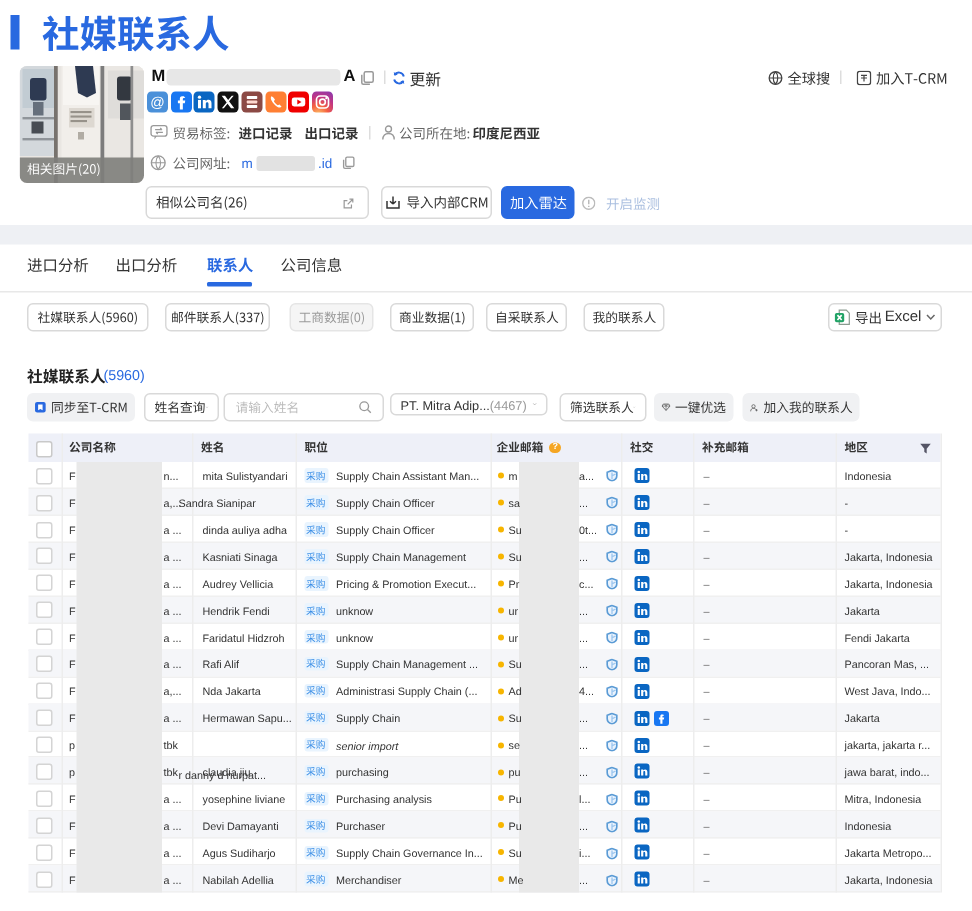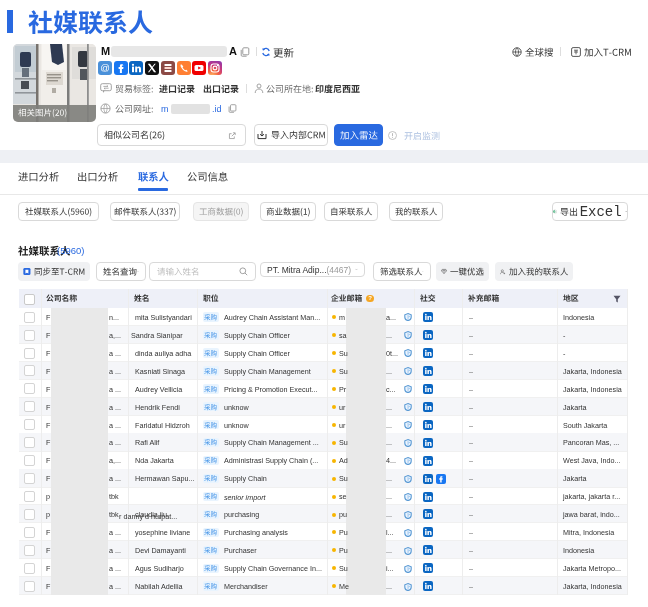--- a/index.html
+++ b/index.html
@@ -558,37 +558,37 @@
       <path d="M3.5 0.8 H8.2 L10.2 2.8 V10.2 H3.5 Z" fill="#fff" stroke="#8a9a8f" stroke-width="0.8"></path>
       <rect x="0.6" y="2.6" width="6.2" height="6.2" rx="1.2" fill="#21a366"></rect>
       <path d="M2.3 4.1 L5.1 7.3 M5.1 4.1 L2.3 7.3" stroke="#fff" stroke-width="1.1"></path>
     </svg>
     <svg width="18.00" height="11.25" viewBox="0 0 18.00 11.25" style="overflow:visible;">
       <g transform="translate(0,9.27) scale(0.00900,-0.00900)" fill="#333333">
         <use href="#g50" x="0.0"></use>
         <use href="#g63" x="1000.0"></use>
       </g>
     </svg>
-    <span style="font-size:14px;color:#333;margin-left:2px;font-family:Liberation Mono, monospace;">Excel</span>
+    <span style="font-size:10px;color:#333;margin-left:2px;">Excel</span>
     <svg width="7" height="5" viewBox="0 0 7 5" style="margin-left:3px;">
       <path d="M1 1 L3.5 3.6 L6 1" fill="none" stroke="#666" stroke-width="1"></path>
     </svg>
   </div>
 <div class="a" style="left:18px;top:243.5px;">
     <svg width="52.50" height="13.12" viewBox="0 0 52.50 13.12" style="overflow:visible;">
       <g transform="translate(0,10.81) scale(0.01050,-0.01050)" fill="#222222">
         <use href="#g0b" x="0.0"></use>
         <use href="#g1b" x="1000.0"></use>
         <use href="#g2b" x="2000.0"></use>
         <use href="#g3b" x="3000.0"></use>
         <use href="#g4b" x="4000.0"></use>
       </g>
     </svg>
   </div>
-<div class="t" style="left:57px;top:244.5px;font-size:9.5px;color:#2969e0;">(5960)</div>
+<div class="t" style="left:69px;top:244.5px;font-size:9.5px;color:#2969e0;">(5960)</div>
 <div class="box" style="left:18px;top:262px;width:72px;height:19px;padding:0 5px;background:#f0f1f3;border:none;">
     <svg width="11" height="11" viewBox="0 0 11 11" style="margin-right:3px;">
       <rect x="0.5" y="0.5" width="10" height="10" rx="2" fill="#2969e0"></rect>
       <path d="M3.4 3 H7.6 V8.4 L5.5 7.1 L3.4 8.4 Z" fill="#fff"></path>
     </svg>
     <svg width="51.26" height="10.62" viewBox="0 0 51.26 10.62" style="overflow:visible;">
       <g transform="translate(0,8.76) scale(0.00850,-0.00850)" fill="#333333">
         <use href="#g87" x="0.0"></use>
         <use href="#g88" x="1000.0"></use>
         <use href="#g89" x="2000.0"></use>
@@ -785,41 +785,41 @@
 <div class="t" style="left:109px;top:312.8px;font-size:7.2px;">n...</div>
 <div class="t" style="left:135px;top:312.8px;font-size:7.2px;">mita Sulistyandari</div>
 <div class="a" style="left:203px;top:312.2px;width:15.5px;height:9.5px;background:#e9f4fe;border-radius:2px;display:flex;align-items:center;justify-content:center;">
     <svg width="13.00" height="8.12" viewBox="0 0 13.00 8.12" style="overflow:visible;">
       <g transform="translate(0,6.70) scale(0.00650,-0.00650)" fill="#3a8ee6">
         <use href="#g84" x="0.0"></use>
         <use href="#g116" x="1000.0"></use>
       </g>
     </svg>
   </div>
-<div class="t" style="left:224px;top:312.8px;font-size:7.2px;">Audrey Chain Assistant Man...</div>
+<div class="t" style="left:224px;top:312.8px;font-size:7.2px;">Supply Chain Assistant Man...</div>
 <div class="a" style="left:332px;top:315.0px;width:4px;height:4px;border-radius:50%;background:#f7b500;"></div>
 <div class="t" style="left:339px;top:312.8px;font-size:7.2px;">m</div>
 <div class="t" style="left:386px;top:312.8px;font-size:7.2px;">a...</div>
 <svg class="a" style="left:404px;top:313.4px;" width="8" height="8" viewBox="0 0 8 8">
     <path d="M4 0.6 L7.2 1.8 V4.2 C7.2 6 5.8 7.2 4 7.6 C2.2 7.2 0.8 6 0.8 4.2 V1.8 Z" fill="#eaf3fd" stroke="#5b9bd5" stroke-width="1.1"></path>
     <path d="M4 2 V6.4 M4 4.2 L6.4 3" stroke="#9ec7ef" stroke-width="0.9" fill="none"></path>
   </svg>
 <div class="a" style="left:423px;top:312.0px;width:10px;height:10px;border-radius:2px;background:#0a66c2;">
     <svg width="10" height="10" viewBox="0 0 14 14">
       <rect x="3" y="5.6" width="2" height="5.6" fill="#fff"></rect>
       <circle cx="4" cy="3.8" r="1.2" fill="#fff"></circle>
       <path d="M6.2 5.6 H8.1 V6.5 C8.5 5.9 9.2 5.5 10 5.5 C11.4 5.5 12 6.4 12 7.9 V11.2 H10 V8.3 C10 7.5 9.7 7.1 9.1 7.1 C8.5 7.1 8.2 7.5 8.2 8.3 V11.2 H6.2 Z" fill="#fff"></path>
     </svg>
   </div>
 <div class="t" style="left:469px;top:312.8px;font-size:7.2px;color:#666;">–</div>
 <div class="t" style="left:563px;top:312.8px;font-size:7.2px;">Indonesia</div>
 <div class="a" style="left:24px;top:329.6px;width:11px;height:11px;border:1px solid #d4d4d4;border-radius:2px;background:#fff;"></div>
 <div class="t" style="left:46px;top:330.8px;font-size:7.2px;">F</div>
 <div class="t" style="left:109px;top:330.8px;font-size:7.2px;">a,...</div>
-<div class="t" style="left:131px;top:330.8px;font-size:7.2px;">Sandra Sianipar</div>
+<div class="t" style="left:119px;top:330.8px;font-size:7.2px;">Sandra Sianipar</div>
 <div class="a" style="left:203px;top:330.1px;width:15.5px;height:9.5px;background:#e9f4fe;border-radius:2px;display:flex;align-items:center;justify-content:center;">
     <svg width="13.00" height="8.12" viewBox="0 0 13.00 8.12" style="overflow:visible;">
       <g transform="translate(0,6.70) scale(0.00650,-0.00650)" fill="#3a8ee6">
         <use href="#g84" x="0.0"></use>
         <use href="#g116" x="1000.0"></use>
       </g>
     </svg>
   </div>
 <div class="t" style="left:224px;top:330.8px;font-size:7.2px;">Supply Chain Officer</div>
 <div class="a" style="left:332px;top:332.9px;width:4px;height:4px;border-radius:50%;background:#f7b500;"></div>
@@ -975,21 +975,21 @@
     <path d="M4 2 V6.4 M4 4.2 L6.4 3" stroke="#9ec7ef" stroke-width="0.9" fill="none"></path>
   </svg>
 <div class="a" style="left:423px;top:419.7px;width:10px;height:10px;border-radius:2px;background:#0a66c2;">
     <svg width="10" height="10" viewBox="0 0 14 14">
       <rect x="3" y="5.6" width="2" height="5.6" fill="#fff"></rect>
       <circle cx="4" cy="3.8" r="1.2" fill="#fff"></circle>
       <path d="M6.2 5.6 H8.1 V6.5 C8.5 5.9 9.2 5.5 10 5.5 C11.4 5.5 12 6.4 12 7.9 V11.2 H10 V8.3 C10 7.5 9.7 7.1 9.1 7.1 C8.5 7.1 8.2 7.5 8.2 8.3 V11.2 H6.2 Z" fill="#fff"></path>
     </svg>
   </div>
 <div class="t" style="left:469px;top:420.5px;font-size:7.2px;color:#666;">–</div>
-<div class="t" style="left:563px;top:420.5px;font-size:7.2px;">South Jakarta</div>
+<div class="t" style="left:563px;top:420.5px;font-size:7.2px;">Fendi Jakarta</div>
 <div class="a" style="left:24px;top:437.2px;width:11px;height:11px;border:1px solid #d4d4d4;border-radius:2px;background:#fff;"></div>
 <div class="t" style="left:46px;top:438.4px;font-size:7.2px;">F</div>
 <div class="t" style="left:109px;top:438.4px;font-size:7.2px;">a ...</div>
 <div class="t" style="left:135px;top:438.4px;font-size:7.2px;">Rafi Alif</div>
 <div class="a" style="left:203px;top:437.8px;width:15.5px;height:9.5px;background:#e9f4fe;border-radius:2px;display:flex;align-items:center;justify-content:center;">
     <svg width="13.00" height="8.12" viewBox="0 0 13.00 8.12" style="overflow:visible;">
       <g transform="translate(0,6.70) scale(0.00650,-0.00650)" fill="#3a8ee6">
         <use href="#g84" x="0.0"></use>
         <use href="#g116" x="1000.0"></use>
       </g>

